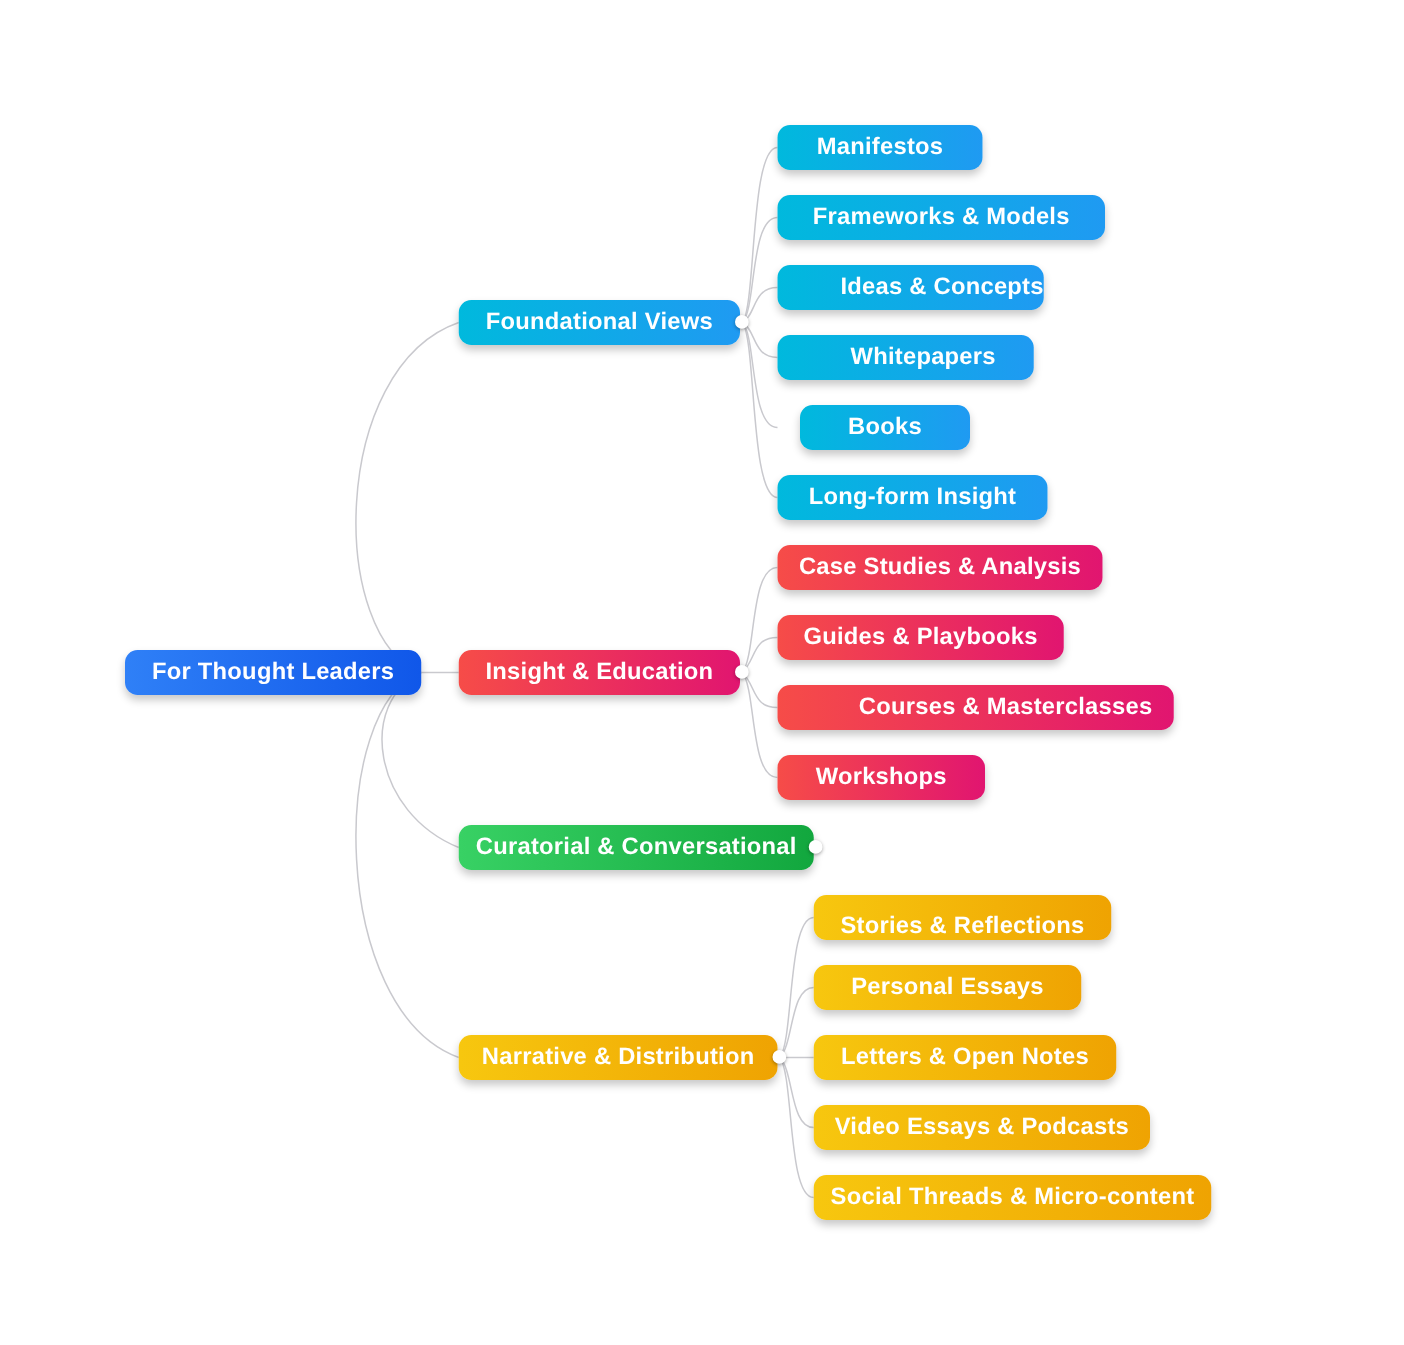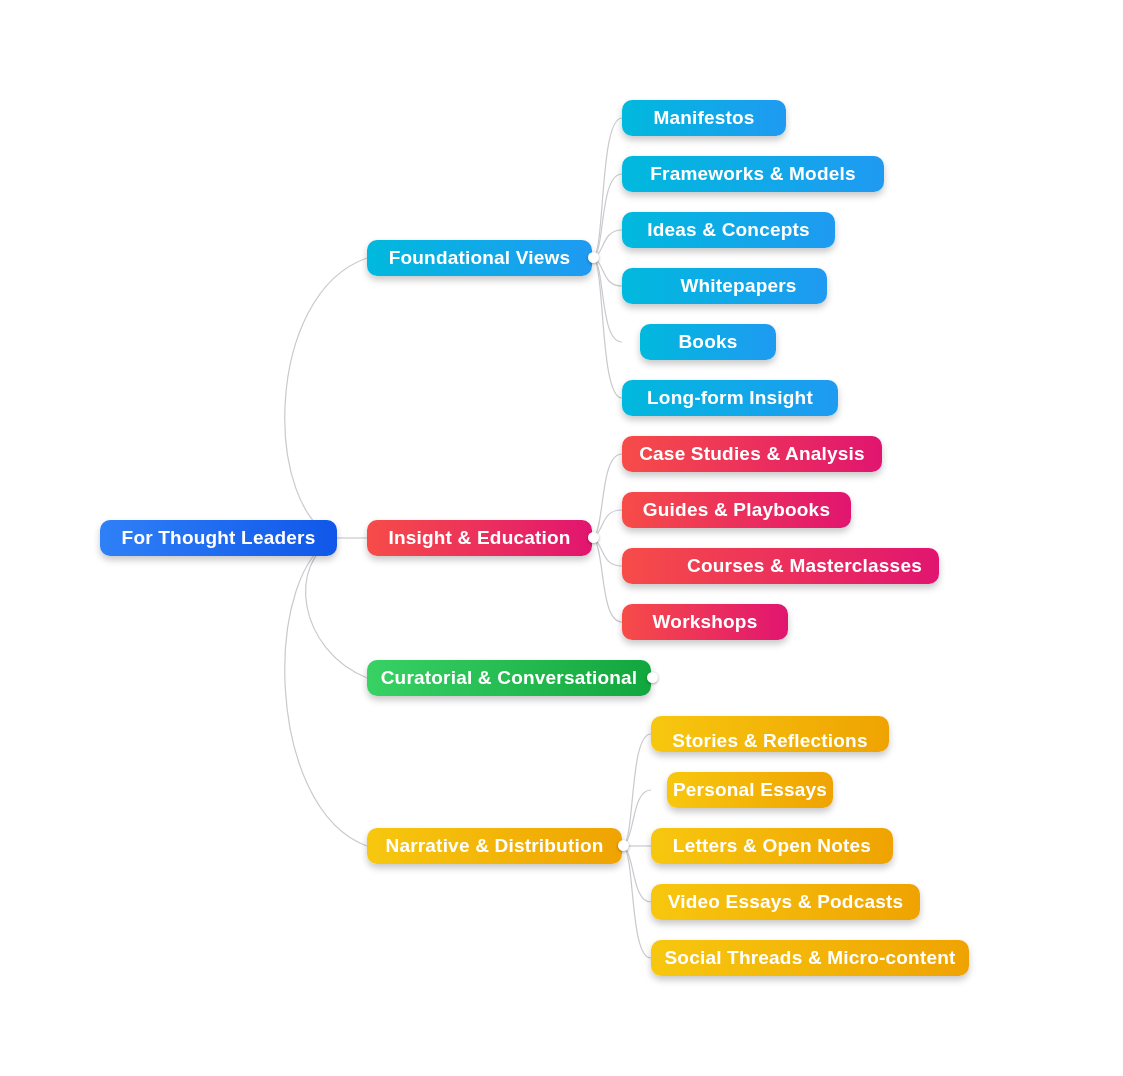--- a/index.html
+++ b/index.html
@@ -105,21 +105,21 @@
   <div class="dot" style="left:588px;top:532px;"></div>
   <div class="dot" style="left:647px;top:672px;"></div>
   <div class="dot" style="left:618px;top:840px;"></div>
 
   <div class="node" style="left: 622px; top: 100px; width: 164px; background: linear-gradient(90deg, rgb(0, 185, 221), rgb(31, 154, 242));">
     <span class="label">Manifestos</span>
   </div>
   <div class="node" style="left: 622px; top: 156px; width: 262px; background: linear-gradient(90deg, rgb(0, 185, 221), rgb(31, 154, 242));">
     <span class="label">Frameworks &amp; Models</span>
   </div>
-  <div class="node" style="left: 622px; top: 212px; width: 213px; background: linear-gradient(90deg, rgb(0, 185, 221), rgb(31, 154, 242));">
+  <div class="node" style="left: 622px; top: 212px; width: 213px; background: linear-gradient(90deg, rgb(0, 185, 221), rgb(31, 154, 242)); justify-content: flex-end;">
     <span class="label">Ideas &amp; Concepts</span>
   </div>
   <div class="node" style="left: 622px; top: 268px; width: 177px; background: linear-gradient(90deg, rgb(0, 185, 221), rgb(31, 154, 242)); padding-left: 28px;">
     <span class="label">Whitepapers</span>
   </div>
   <div class="node" style="left: 640px; top: 324px; width: 136px; background: linear-gradient(90deg, rgb(0, 185, 221), rgb(31, 154, 242));">
     <span class="label">Books</span>
   </div>
   <div class="node" style="left: 622px; top: 380px; width: 216px; background: linear-gradient(90deg, rgb(0, 185, 221), rgb(31, 154, 242));">
     <span class="label">Long-form Insight</span>
@@ -134,21 +134,21 @@
   <div class="node" style="left: 622px; top: 548px; width: 269px; background: linear-gradient(90deg, rgb(246, 76, 72), rgb(225, 21, 112)); padding-left: 48px;">
     <span class="label">Courses &amp; Masterclasses</span>
   </div>
   <div class="node" style="left: 622px; top: 604px; width: 166px; background: linear-gradient(90deg, rgb(246, 76, 72), rgb(225, 21, 112));">
     <span class="label">Workshops</span>
   </div>
 
   <div class="node" style="left: 651px; top: 716px; width: 238px; background: linear-gradient(90deg, rgb(247, 199, 15), rgb(239, 163, 2)); align-items: flex-end;">
     <span class="label">Stories &amp; Reflections</span>
   </div>
-  <div class="node" style="left: 667px; top: 772px; width: 166px; background: linear-gradient(90deg, rgb(247, 199, 15), rgb(239, 163, 2));">
+  <div class="node" style="left: 651px; top: 772px; width: 214px; background: linear-gradient(90deg, rgb(247, 199, 15), rgb(239, 163, 2));">
     <span class="label">Personal Essays</span>
   </div>
   <div class="node" style="left: 651px; top: 828px; width: 242px; background: linear-gradient(90deg, rgb(247, 199, 15), rgb(239, 163, 2));">
     <span class="label">Letters &amp; Open Notes</span>
   </div>
   <div class="node" style="left: 651px; top: 884px; width: 269px; background: linear-gradient(90deg, rgb(247, 199, 15), rgb(239, 163, 2));">
     <span class="label">Video Essays &amp; Podcasts</span>
   </div>
   <div class="node" style="left: 651px; top: 940px; width: 318px; background: linear-gradient(90deg, rgb(247, 199, 15), rgb(239, 163, 2));">
     <span class="label">Social Threads &amp; Micro-content</span>

